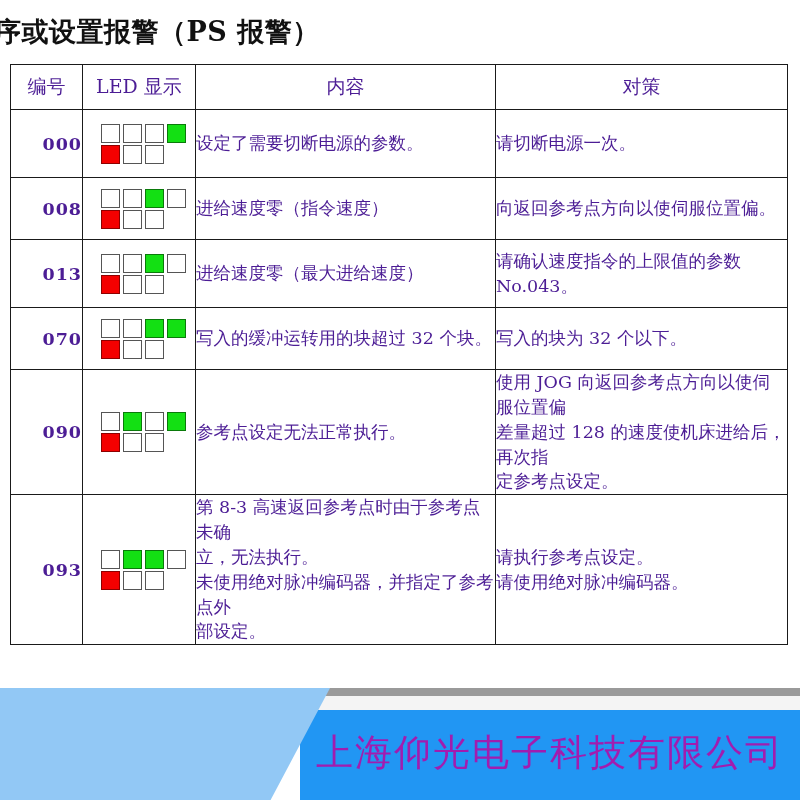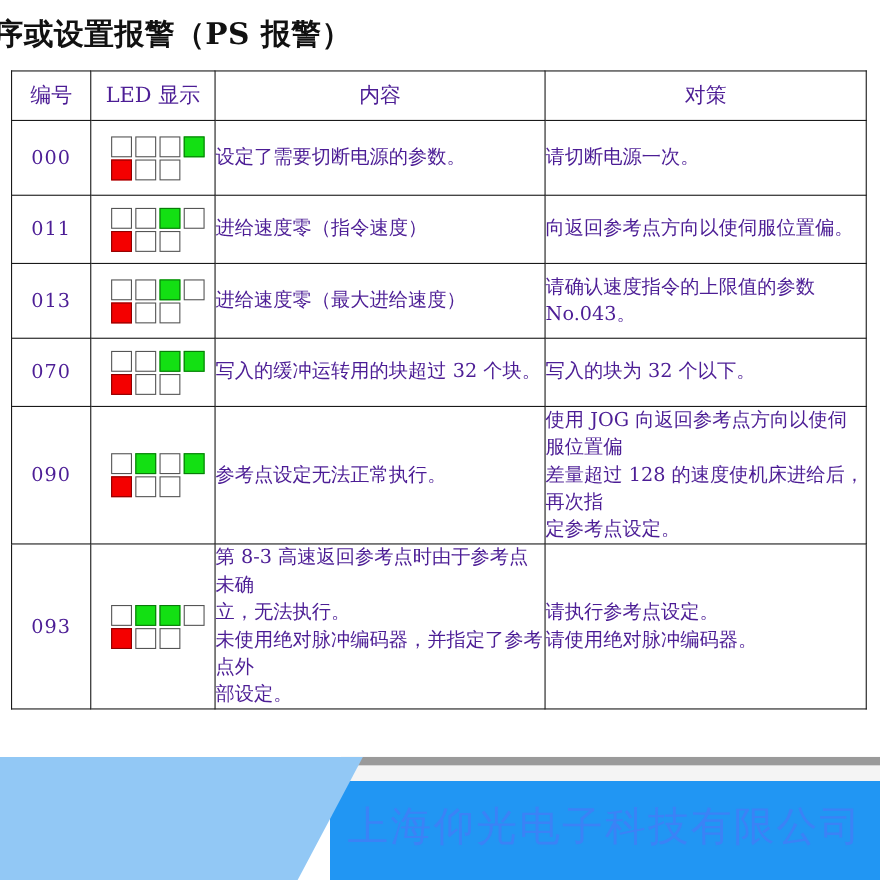--- a/index.html
+++ b/index.html
@@ -38,21 +38,21 @@
     font-family:"DejaVu Serif","Liberation Serif",serif;
     color:#4c1d95;
   }
   thead th{
     height:44px;font-size:19px;font-weight:normal;text-align:center;
     border-bottom:3px solid #000;
   }
   #alarm-table tr.data-row td{font-size:17.5px;}
 
   td.cell-no{
-    text-align:center;font-weight:normal;font-size:18px;letter-spacing:1px;
+    text-align:right;font-weight:bold;font-size:18px;letter-spacing:1px;
   }
   td.cell-content,td.cell-action{
     padding:5px 7px 6px 7px;line-height:1.42;
   }
   .para{display:block;}
 
   
   td.cell-led{padding:7px 0 7px 0;}
   .led-wrap{display:flex;flex-direction:column;align-items:flex-start;gap:2px;padding-left:18px;}
   .led-row{display:flex;gap:3px;}
@@ -69,23 +69,23 @@
   }
   #banner-gray{position:absolute;left:310px;top:0px;width:490px;height:8px;background:#9a9a9a;}
   #banner-white{position:absolute;left:310px;top:8px;width:490px;height:14px;background:#f4f4f4;}
   #banner-blue{position:absolute;left:300px;top:22px;width:500px;height:90px;background:#2196f3;}
   #banner-light{
     position:absolute;left:0px;top:0px;width:330px;height:112px;background:#92c8f5;
     clip-path:polygon(0 0, 100% 0, 82% 100%, 0 100%);
   }
   #banner-text{
     position:absolute;left:316px;top:34px;width:470px;height:62px;
-    color:#3b82f6;font-size:37px;font-weight:normal;line-height:62px;
+    color:#a21caf;font-size:37px;font-weight:normal;line-height:62px;
     letter-spacing:2px;white-space:nowrap;
-    font-family:Liberation Serif, serif;
+    font-family:Liberation Sans, sans-serif;
   }
 </style>
 </head>
 <body>
 
 <div id="scan">
 
   <div id="doc-title">序或设置报警（PS 报警）</div>
 
   <table id="alarm-table">
@@ -122,21 +122,21 @@
             </div>
           </td>
           <td class="cell-content">
             <span class="para">设定了需要切断电源的参数。</span>
           </td>
           <td class="cell-action">
             <span class="para">请切断电源一次。</span>
           </td>
         </tr>
         <tr class="data-row" style="height: 62px;">
-          <td class="cell-no">011</td>
+          <td class="cell-no">008</td>
           <td class="cell-led">
             <div class="led-wrap">
               <div class="led-row">
                 <div class="led"></div>
                 <div class="led"></div>
                 <div class="led on-green"></div>
                 <div class="led"></div>
               </div>
               <div class="led-row">
                 <div class="led on-red"></div>

